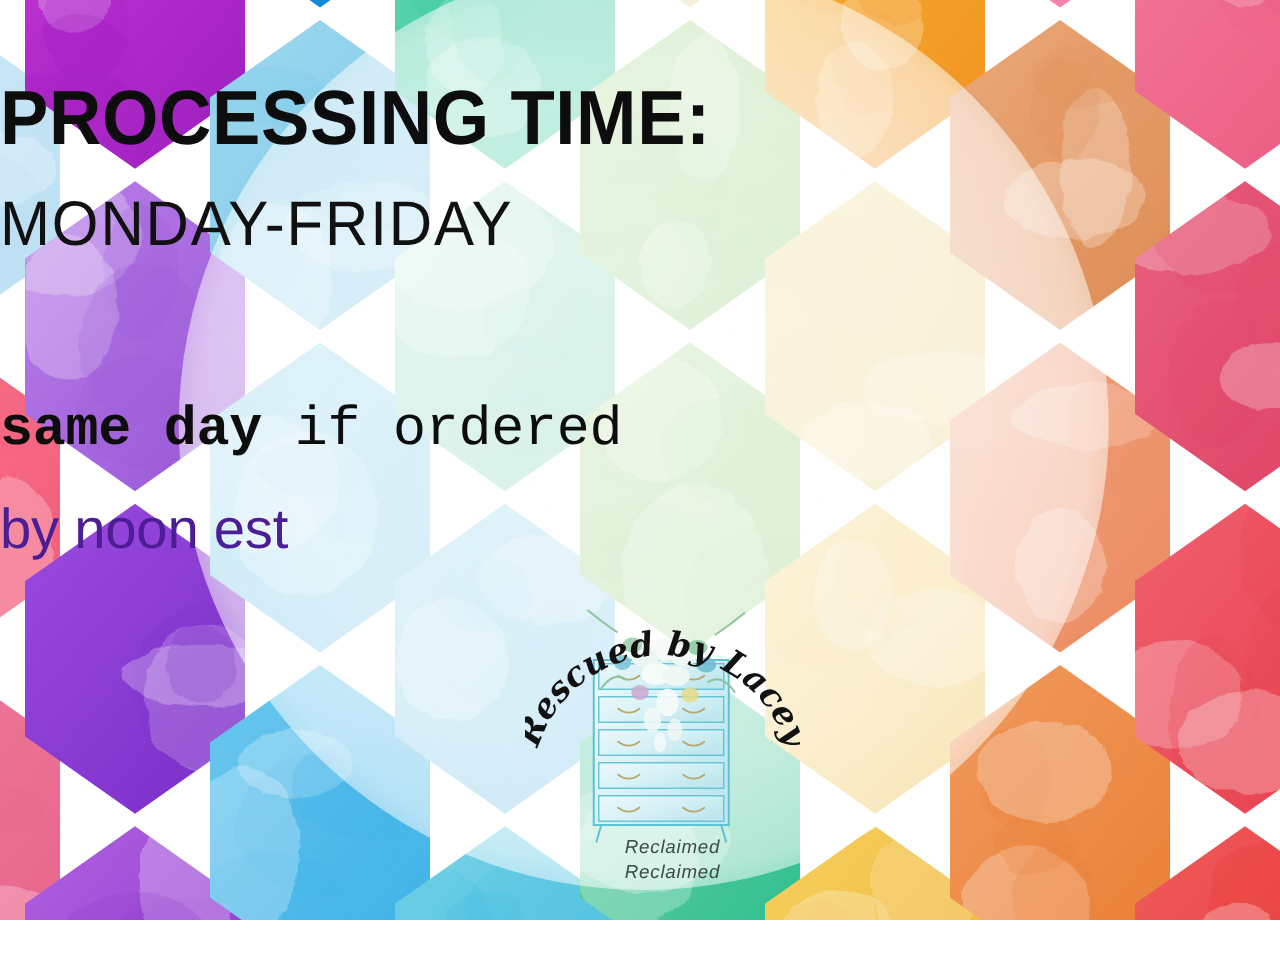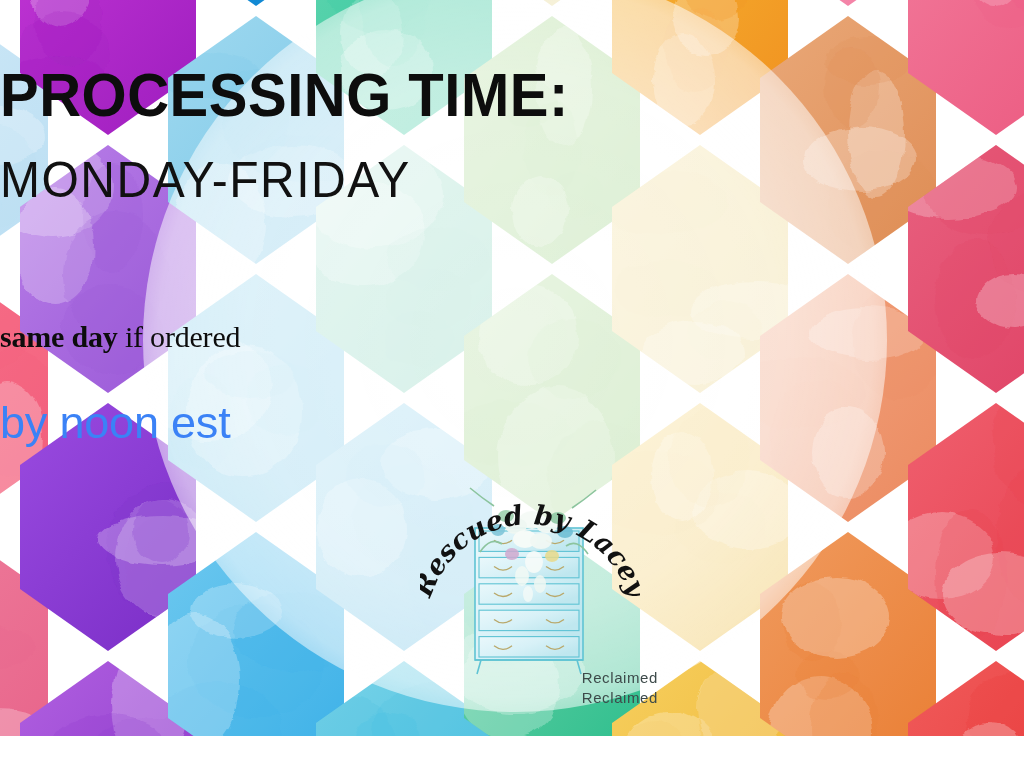--- a/index.html
+++ b/index.html
@@ -47,62 +47,63 @@
     letter-spacing: 1.5px;
     color: #111111;
     line-height: 1;
     font-family: "Liberation Sans", sans-serif;
     transform: scaleY(1.05);
   }
   .promo1 {
     position: absolute;
     top: 322px;
     width: 1024px;
-    font-size: 30px;
+    font-size: 44px;
     font-weight: 400;
     color: #0d0d0d;
     line-height: 1;
     letter-spacing: -0.2px;
-    font-family: Liberation Serif, serif;
+    font-family: Liberation Mono, monospace;
   }
   .promo1 .strong {
     font-weight: 700;
   }
   .promo2 {
     position: absolute;
     top: 400px;
     width: 1024px;
     font-size: 45px;
     font-weight: 400;
-    color: #3b82f6;
+    color: #4c1d95;
     line-height: 1;
     letter-spacing: -0.2px;
     font-family: "Liberation Sans", sans-serif;
   }
 
   
   #logolayer { pointer-events: none; }
   .logo-box {
     position: absolute;
     left: 420px;
     top: 480px;
     width: 220px;
     height: 260px;
   }
   .tagline {
     position: absolute;
-    left: 18px;
+    left: 8px;
     top: 188px;
     width: 220px;
-    text-align: right;
+    text-align: center;
     font-family: "Liberation Sans", sans-serif;
     font-size: 15px;
     line-height: 20px;
     color: #3d4a4a;
     letter-spacing: 0.6px;
+    font-style: italic;
   }
 </style>
 </head>
 <body>
 
 <div id="canvas">
 
   <svg id="hexlayer" viewBox="0 0 1024 768" preserveAspectRatio="none">
       <defs>
         <filter id="grain" x="-20%" y="-20%" width="140%" height="140%">

